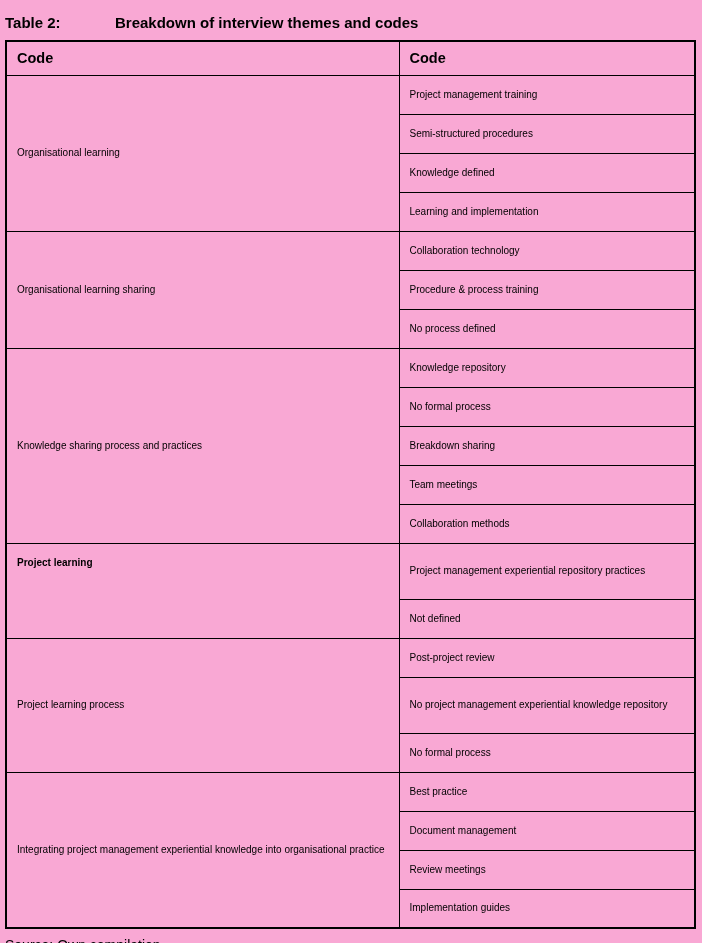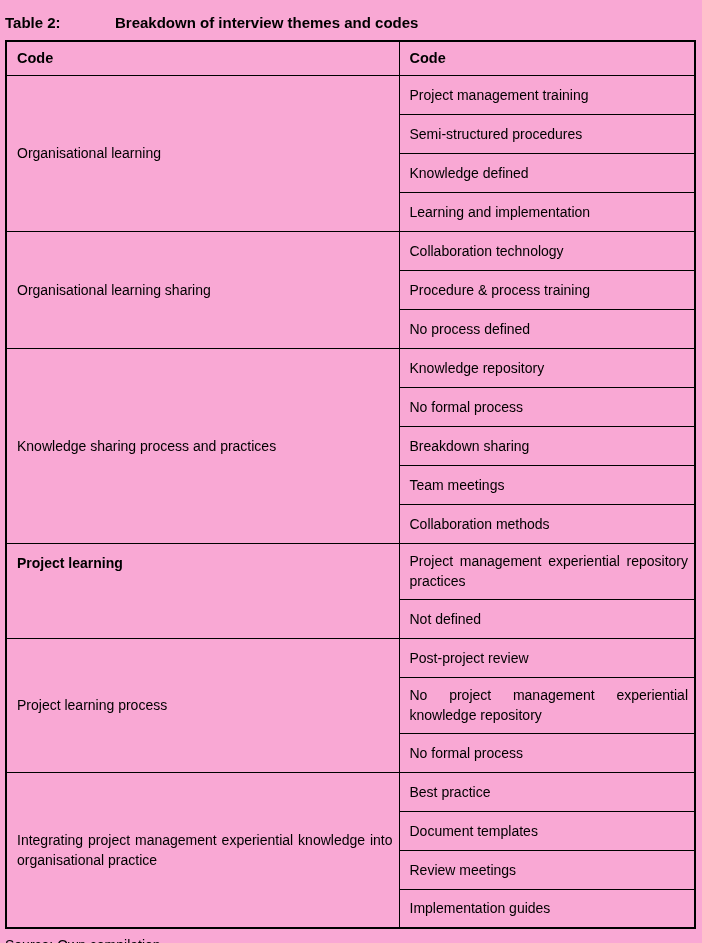--- a/index.html
+++ b/index.html
@@ -31,21 +31,21 @@
     border-collapse: collapse;
     table-layout: fixed;
     width: 689px;
     margin-top: 9px;
     border: 2px solid #000000;
   }
   col.col-theme { width: 393px; }
   col.col-code  { width: 296px; }
   th, td {
     border: 1px solid #000000;
-    font-size: 14px;
+    font-size: 10px;
     line-height: 20px;
     padding: 0 10px;
     vertical-align: middle;
     overflow: hidden;
   }
   th {
     text-align: left;
     font-weight: bold;
     font-size: 14.5px;
     height: 34px;
@@ -146,21 +146,21 @@
       </tr>
       <tr>
         <td class="code-cell">No formal process</td>
       </tr>
 
       <tr>
         <td rowspan="4" class="theme-cell">Integrating project management experiential knowledge into organisational practice</td>
         <td class="code-cell">Best practice</td>
       </tr>
       <tr>
-        <td class="code-cell">Document templates</td>
+        <td class="code-cell">Document management</td>
       </tr>
       <tr>
         <td class="code-cell">Review meetings</td>
       </tr>
       <tr>
         <td class="code-cell">Implementation guides</td>
       </tr>
     </tbody>
   </table>
 

